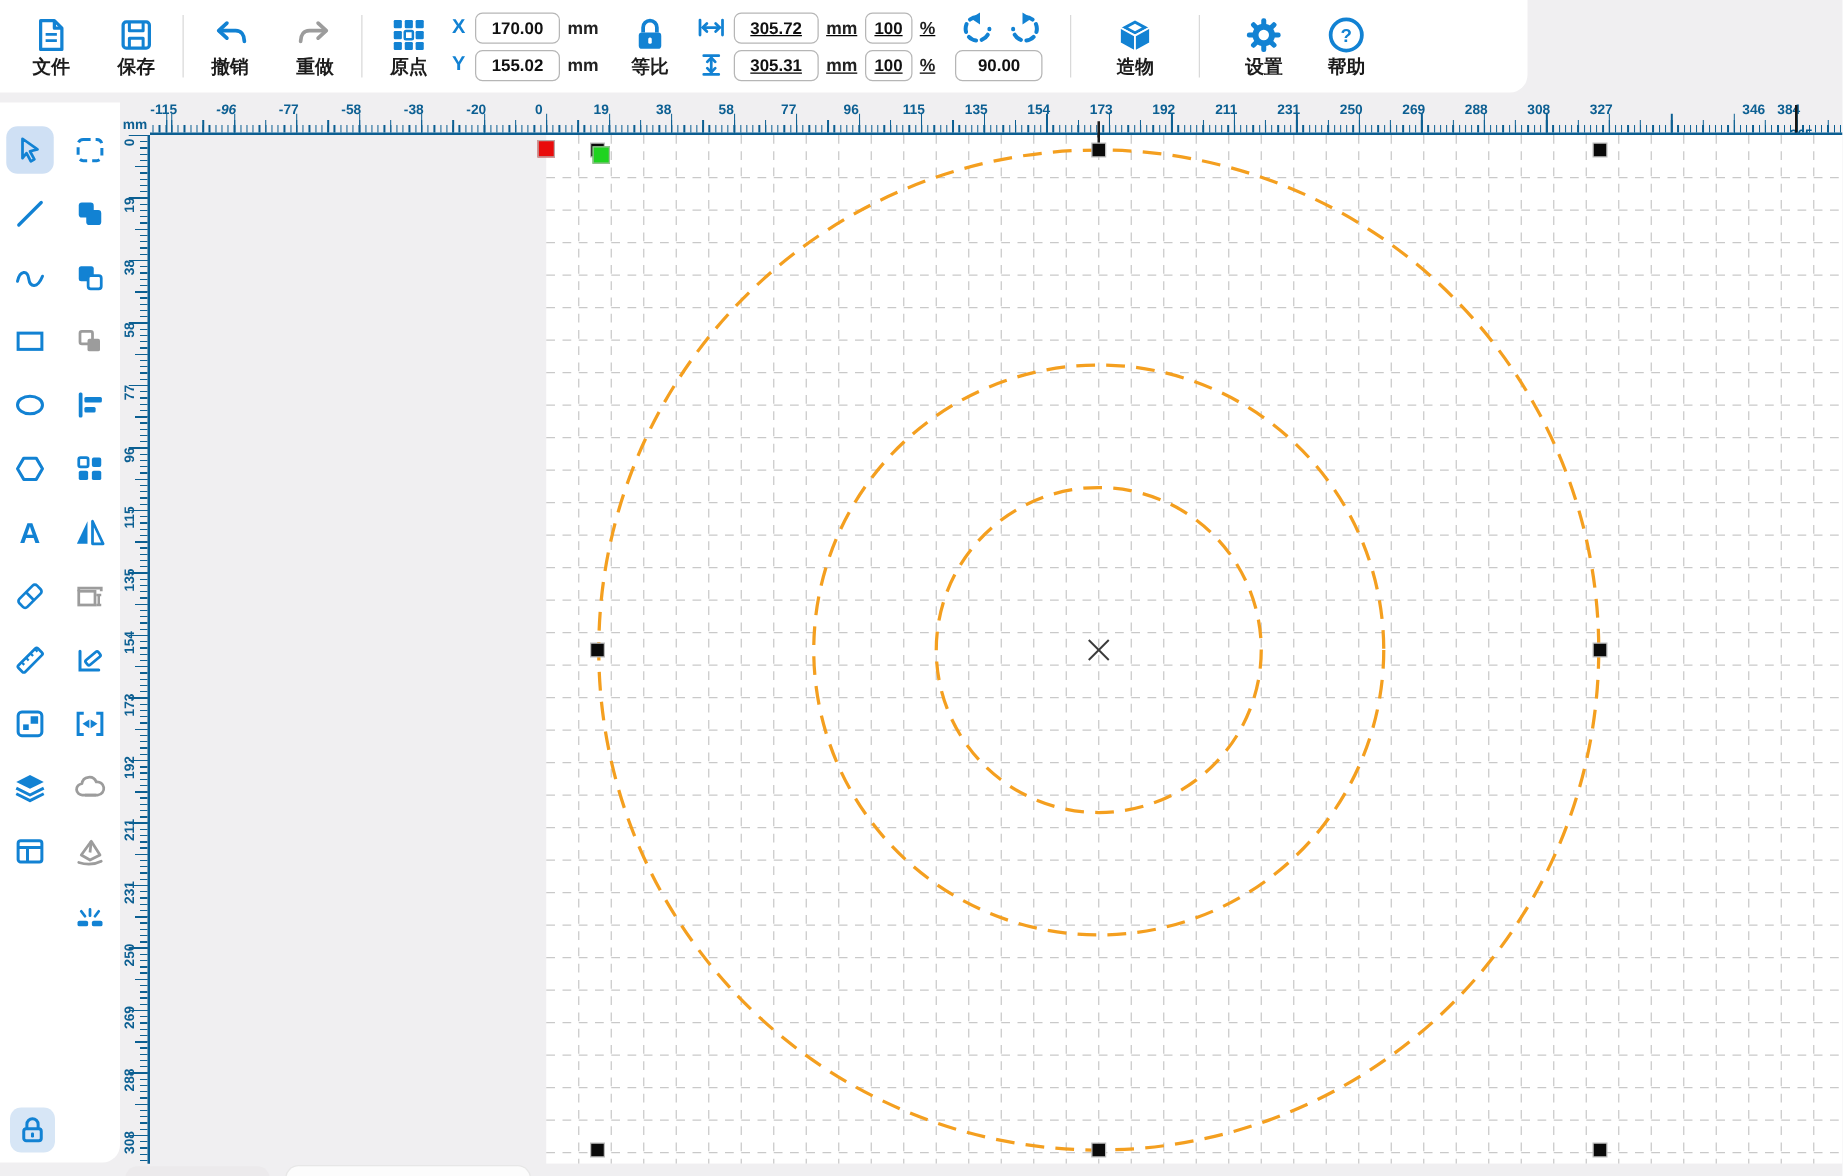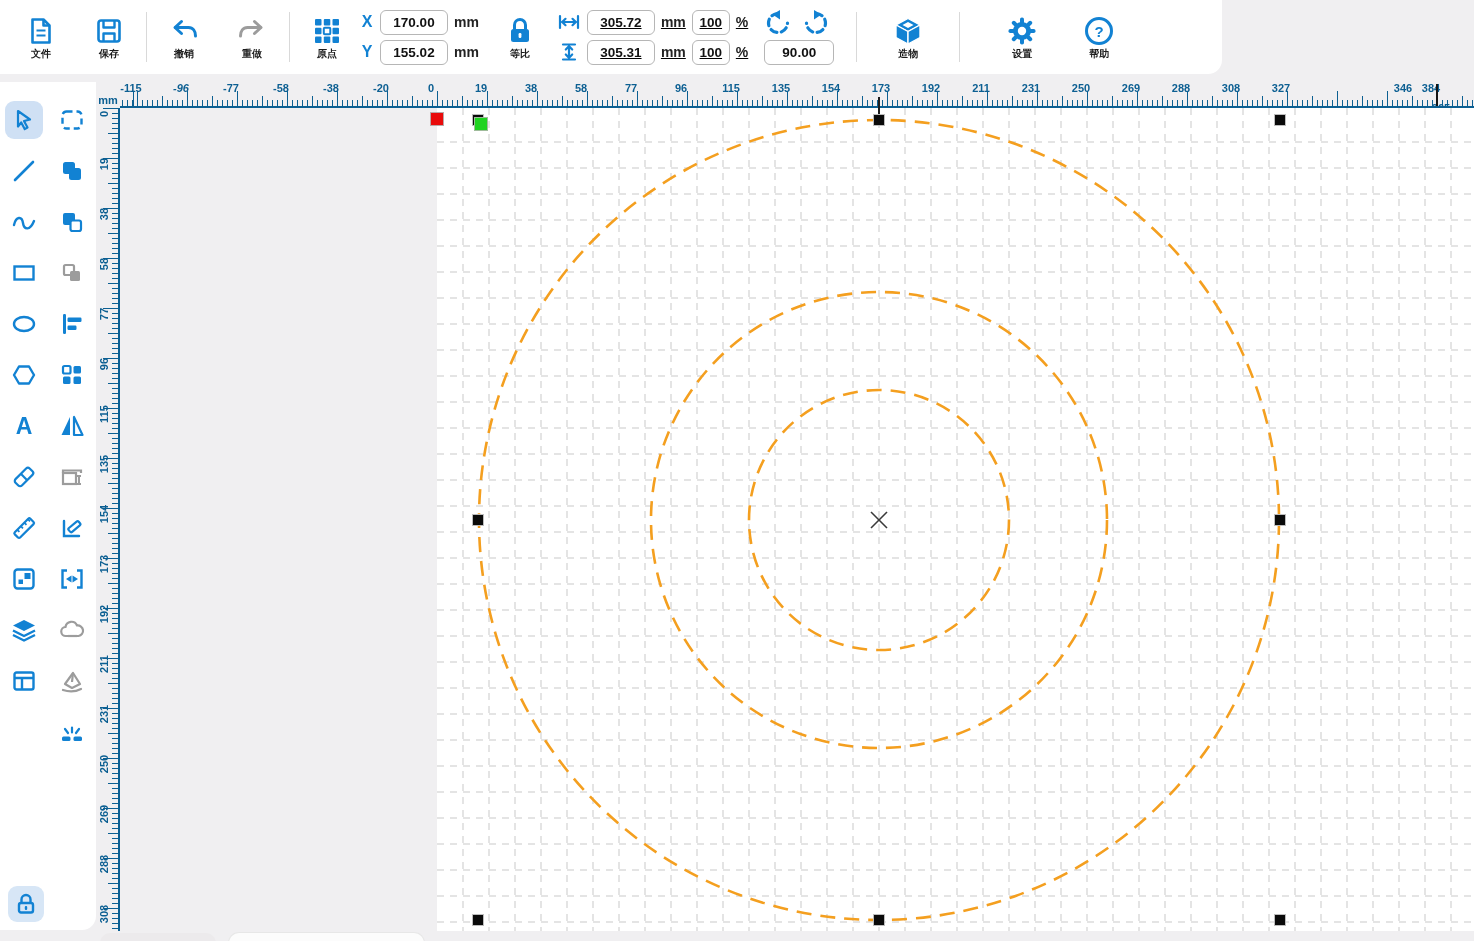--- a/index.html
+++ b/index.html
@@ -9,36 +9,36 @@
     font-family:"Liberation Sans","DejaVu Sans",sans-serif;
     -webkit-font-smoothing:antialiased;
   }
   
   .topbar{
     position:absolute;left:0;top:0;width:1222px;height:74px;
     background:#ffffff;border-radius:0 0 14px 0;
     display:flex;align-items:center;padding-left:18px;box-sizing:border-box;
   }
   .titem{display:flex;flex-direction:column;align-items:center;gap:3px;min-width:46px;cursor:default;}
-  .titem .lbl{font-size:10px;font-weight:600;color:#1c1c1c;line-height:1;}
+  .titem .lbl{font-size:15px;font-weight:600;color:#1c1c1c;line-height:1;}
   .sep{width:1px;height:50px;background:#d9d9d9;margin:0 14px;flex:0 0 auto;}
   .gap{width:22px;flex:0 0 auto;}
   .numin{
     height:23px;border:1px solid #b6b6b6;border-radius:6px;background:#fff;
     font-family:"Liberation Sans",sans-serif;font-size:13.5px;font-weight:700;color:#111;
     text-align:center;padding:0 2px;box-sizing:content-box;outline:none;
   }
   .w64{width:62px;}.w34{width:32px;}.w66{width:64px;}
   .xy{display:flex;flex-direction:column;gap:5px;margin:0 10px;}
   .xyrow{display:flex;align-items:center;gap:6px;}
   .axis{font-size:16px;font-weight:700;color:#1282d3;width:14px;text-align:center;}
   .unit{font-size:14px;font-weight:700;color:#222;}
   .wh{display:flex;flex-direction:column;gap:5px;margin:0 6px;text-decoration:underline;}
   .whrow{display:flex;align-items:center;gap:6px;}
-  .rot{display:flex;flex-direction:column;align-items:flex-start;gap:3px;margin-left:10px;}
+  .rot{display:flex;flex-direction:column;align-items:flex-end;gap:3px;margin-left:10px;}
   .rotrow{display:flex;gap:10px;}
   
   .toolpanel{
     position:absolute;left:0;top:82px;width:96px;height:848px;
     background:#ffffff;border-radius:0 0 14px 0;
   }
   .toolgrid{
     display:grid;grid-template-columns:48px 48px;grid-auto-rows:51px;
     justify-items:center;align-items:center;padding-top:12px;
   }
@@ -259,21 +259,21 @@
             <polygon points="28,9 16,15.5 16,28 28,21.5"></polygon>
           </g>
           <polygon points="16,6 21.5,9 16,12 10.5,9" fill="#ffffff"></polygon>
         </svg>
     </span>
     <span class="lbl">造物</span>
   </div>
 
   <div class="sep"></div>
 
-  <div class="titem" style="margin:0 25px;">
+  <div class="titem" style="margin:0 14px;">
     <span>
       <svg width="30" height="30" viewBox="0 0 30 30">
           <g fill="#1282d3">
             <rect x="13" y="1.5" width="4" height="27" rx="1.8"></rect>
             <rect x="13" y="1.5" width="4" height="27" rx="1.8" transform="rotate(45 15 15)"></rect>
             <rect x="13" y="1.5" width="4" height="27" rx="1.8" transform="rotate(90 15 15)"></rect>
             <rect x="13" y="1.5" width="4" height="27" rx="1.8" transform="rotate(135 15 15)"></rect>
             <circle cx="15" cy="15" r="9"></circle>
           </g>
           <circle cx="15" cy="15" r="4.2" fill="#ffffff"></circle>

